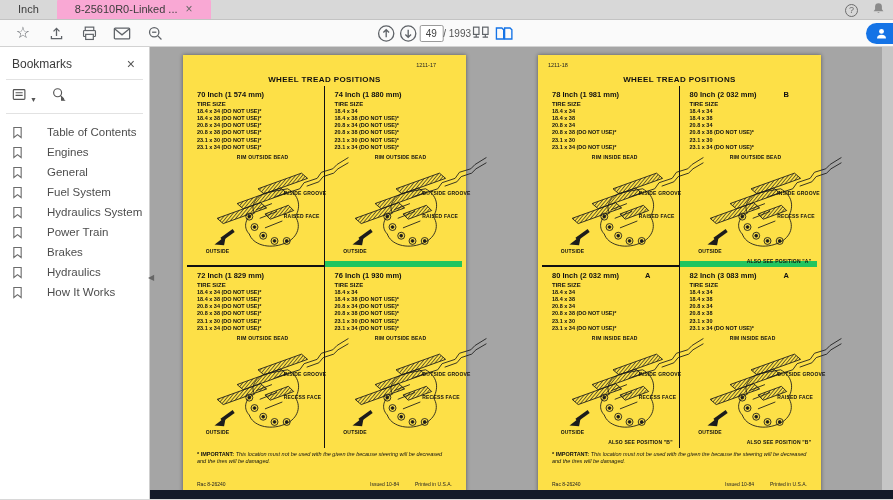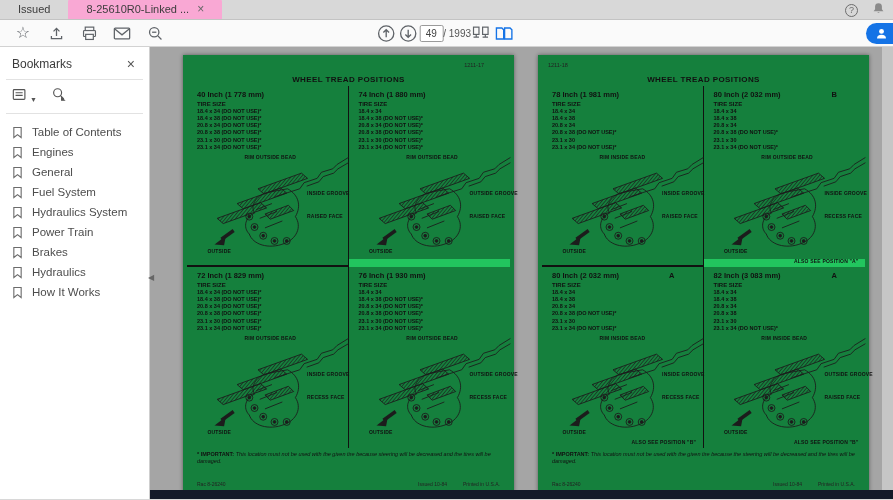--- a/index.html
+++ b/index.html
@@ -42,50 +42,50 @@
   .sidebar { width:150px; background:#ffffff; border-right:1px solid #cfcfcf;
     padding-top:8px; flex:none; }
   .sb-head { display:flex; align-items:center; justify-content:space-between;
     padding:2px 14px 8px 12px; }
   .sb-title { font-size:12px; color:#3b3b3b; }
   .sb-close { font-size:14px; color:#555; line-height:10px; }
   .sb-divider { height:1px; background:#e2e2e2; margin:0 6px; }
   .sb-tools { display:flex; align-items:center; gap:14px; padding:7px 0 7px 12px; }
   .sb-caret { font-size:7px; color:#555; margin-left:2px; }
   .sb-list { padding:8px 0 0 12px; }
-  .sb-item { display:flex; align-items:center; gap:9px; height:20px;
+  .sb-item { display:flex; align-items:center; gap:24px; height:20px;
     font-size:11.5px; color:#4d4d4d; cursor:default; }
   .sb-item svg { flex:none; }
 
   .collapse-handle { position:absolute; left:146px; top:215px; width:10px; height:30px;
     display:flex; align-items:center; justify-content:center; font-size:8px; color:#666;
     z-index:5; }
 
   .content { position:relative; flex:1; background:#a5a5a5; overflow:hidden; }
   .scroll-strip { position:absolute; top:0; right:0; bottom:9px; width:11px;
     background:#c6c6c6; }
   .bottom-bar { position:absolute; left:0; right:0; bottom:0; height:9px;
     background:#141a29; }
 
   
-  .page { position:absolute; top:8px; width:331px; height:438px; background:#15803d;
+  .page { position:absolute; top:8px; width:283px; height:438px; background:#fde047;
     box-shadow:0 0 4px rgba(0,0,0,.45); color:#111; }
   .page.left  { left:33px; }
   .page.right { left:388px; }
   .page-num { position:absolute; top:7px; font-size:5.5px; color:#222; }
   .page.left  .page-num { right:30px; }
   .page.right .page-num { left:10px; }
   .page-title { text-align:center; font-size:8px; font-weight:bold;
     letter-spacing:.4px; margin:20px 0 2px; }
 
   .grid { display:grid; grid-template-columns:1fr 1fr; grid-template-rows:181px 181px;
     margin:0 4px; }
   .quad { position:relative; padding:4px 2px 0 10px; }
   .quad.q1 { border-right:1.5px solid #111; border-bottom:2px solid #111; }
-  .quad.q2 { border-bottom:8px solid #22c55e; }
+  .quad.q2 { border-bottom:6px solid #22c55e; }
   .quad.q3 { border-right:1.5px solid #111; }
   .quad-head { display:flex; align-items:baseline; padding-right:26px; }
   .qh { font-size:7.5px; font-weight:bold; }
   .qv { font-size:7.5px; font-weight:bold; margin-left:auto; }
   .ts-label { font-size:6px; font-weight:bold; margin-top:2px; }
   .tires { font-size:5.5px; font-weight:bold; line-height:1.3; white-space:pre-line;
     margin-top:1px; }
   .diagram { position:relative; height:112px; margin-top:1px; }
   .diagram svg.axle { position:absolute; left:6px; top:2px; }
   .dlabel { position:absolute; font-size:5px; font-weight:bold; color:#111;
@@ -134,21 +134,21 @@
       <path d="M34,88 L20,98" stroke-width="4"></path>
       <polygon points="12,104 25,94 23,105" fill="#1c1c1c" stroke="none"></polygon>
     </g>
   </defs>
 </svg>
 
 <div class="app">
 
   <div class="tabbar">
     <div class="tab">
-      <span>Issued</span>
+      <span>Inch</span>
     </div>
     <div class="tab active">
       <span>8-25610R0-Linked ...</span>
       <span class="tab-close">×</span>
     </div>
     <div class="tabbar-right">
       <div class="help-circle">?</div>
       <span>
         <svg width="13" height="14" viewBox="0 0 16 16">
             <path d="M8 2 a4.2 4.2 0 0 1 4.2 4.2 V9.6 L14 12 H2 L3.8 9.6 V6.2 A4.2 4.2 0 0 1 8 2 Z M6.6 13 a1.5 1.5 0 0 0 2.8 0 Z" fill="#8a8a8a"></path>
@@ -313,21 +313,21 @@
     <div class="collapse-handle">◀</div>
 
     <main class="content">
 
       <section class="page left">
         <div class="page-num">1211-17</div>
         <div class="page-title">WHEEL TREAD POSITIONS</div>
         <div class="grid">
           <div class="quad q1">
             <div class="quad-head">
-                <span class="qh">40 Inch (1 778 mm)</span>
+                <span class="qh">70 Inch (1 574 mm)</span>
                 <span class="qv"></span>
               </div>
             <div class="ts-label">TIRE SIZE</div>
             <div class="tires">18.4 x 34 (DO NOT USE)*
 18.4 x 38 (DO NOT USE)*
 20.8 x 34 (DO NOT USE)*
 20.8 x 38 (DO NOT USE)*
 23.1 x 30 (DO NOT USE)*
 23.1 x 34 (DO NOT USE)*</div>
             <div class="diagram">

